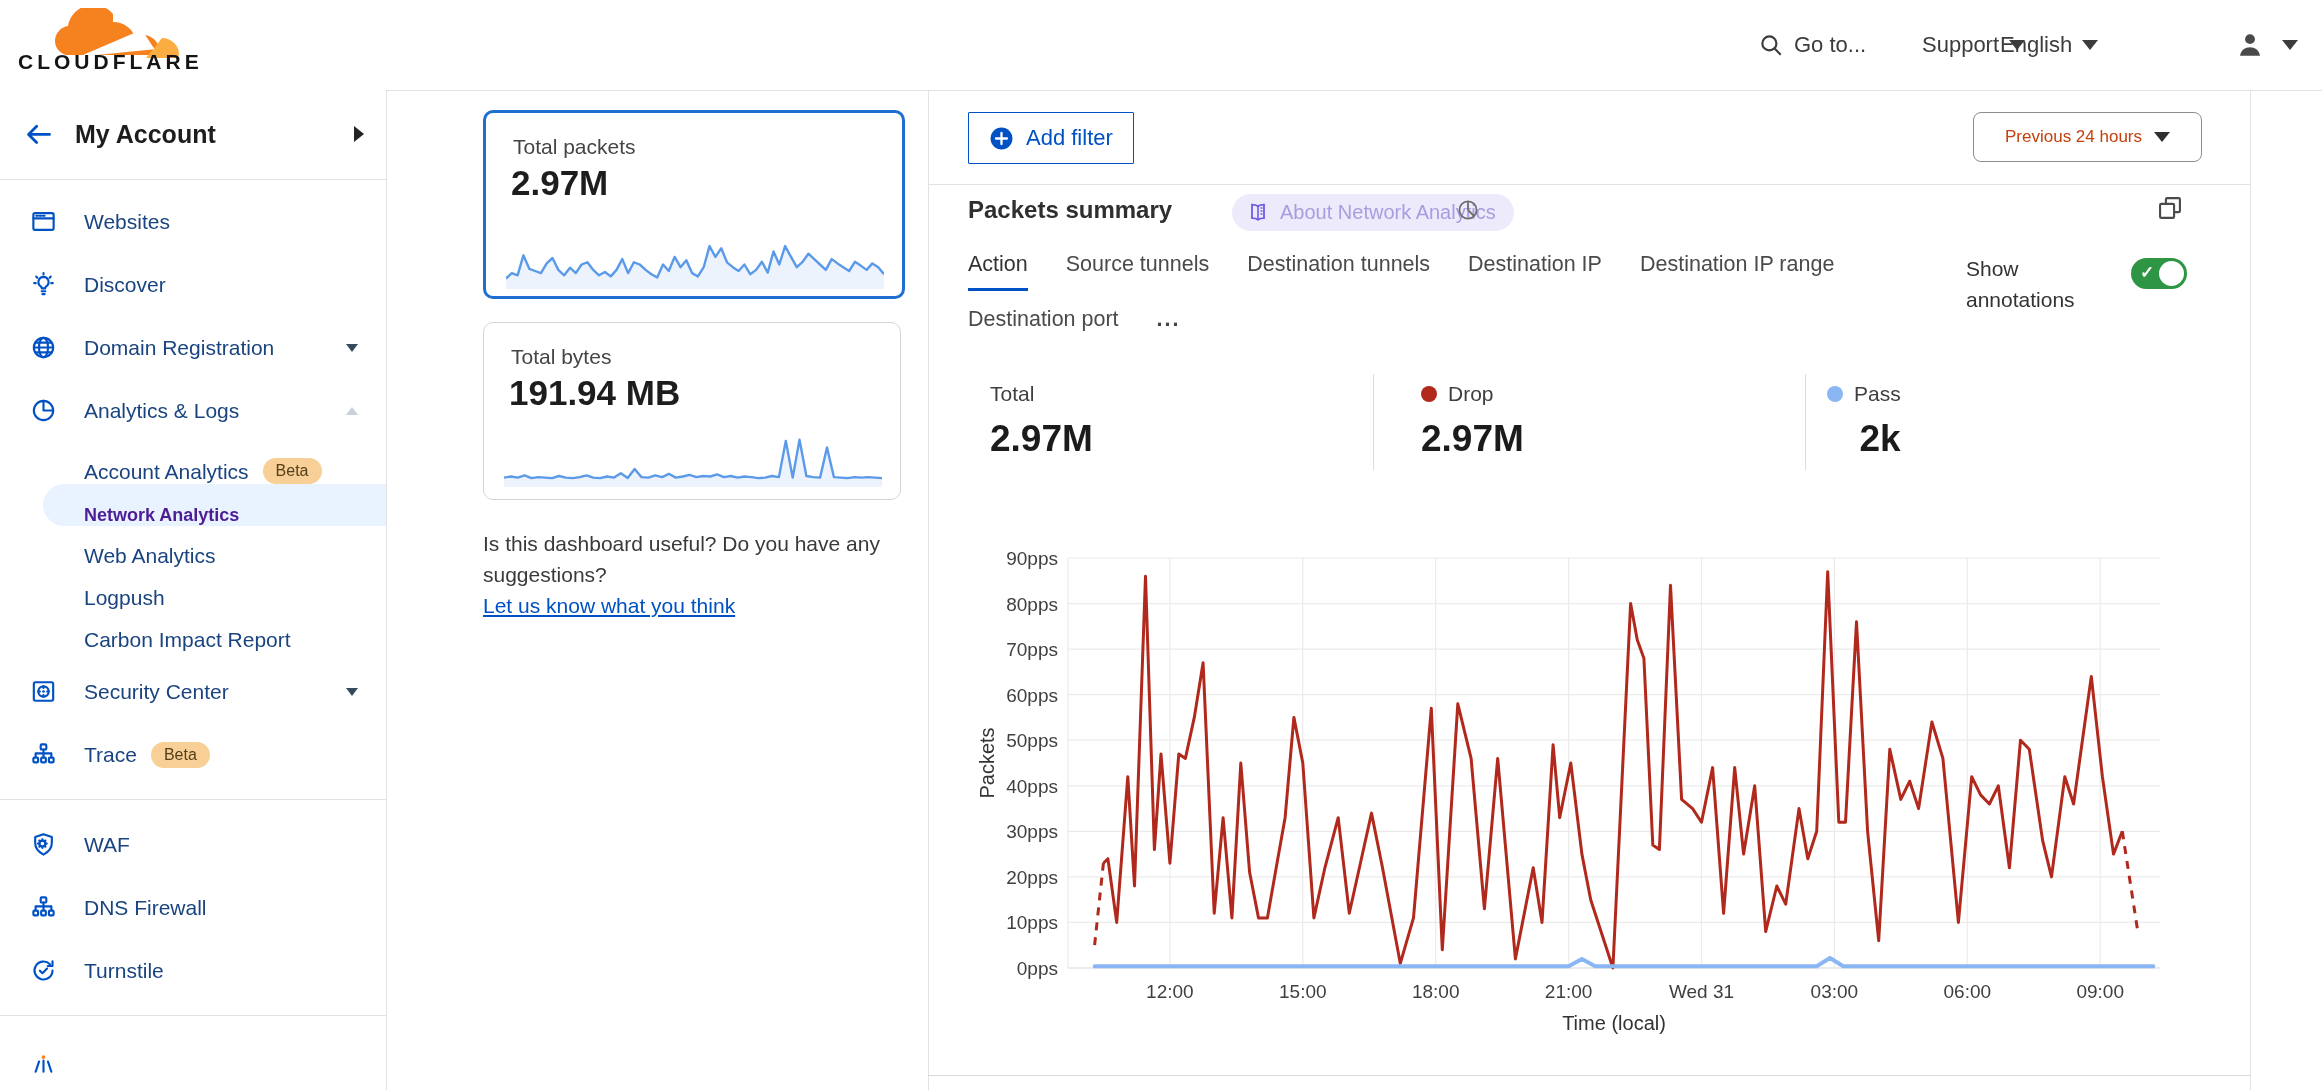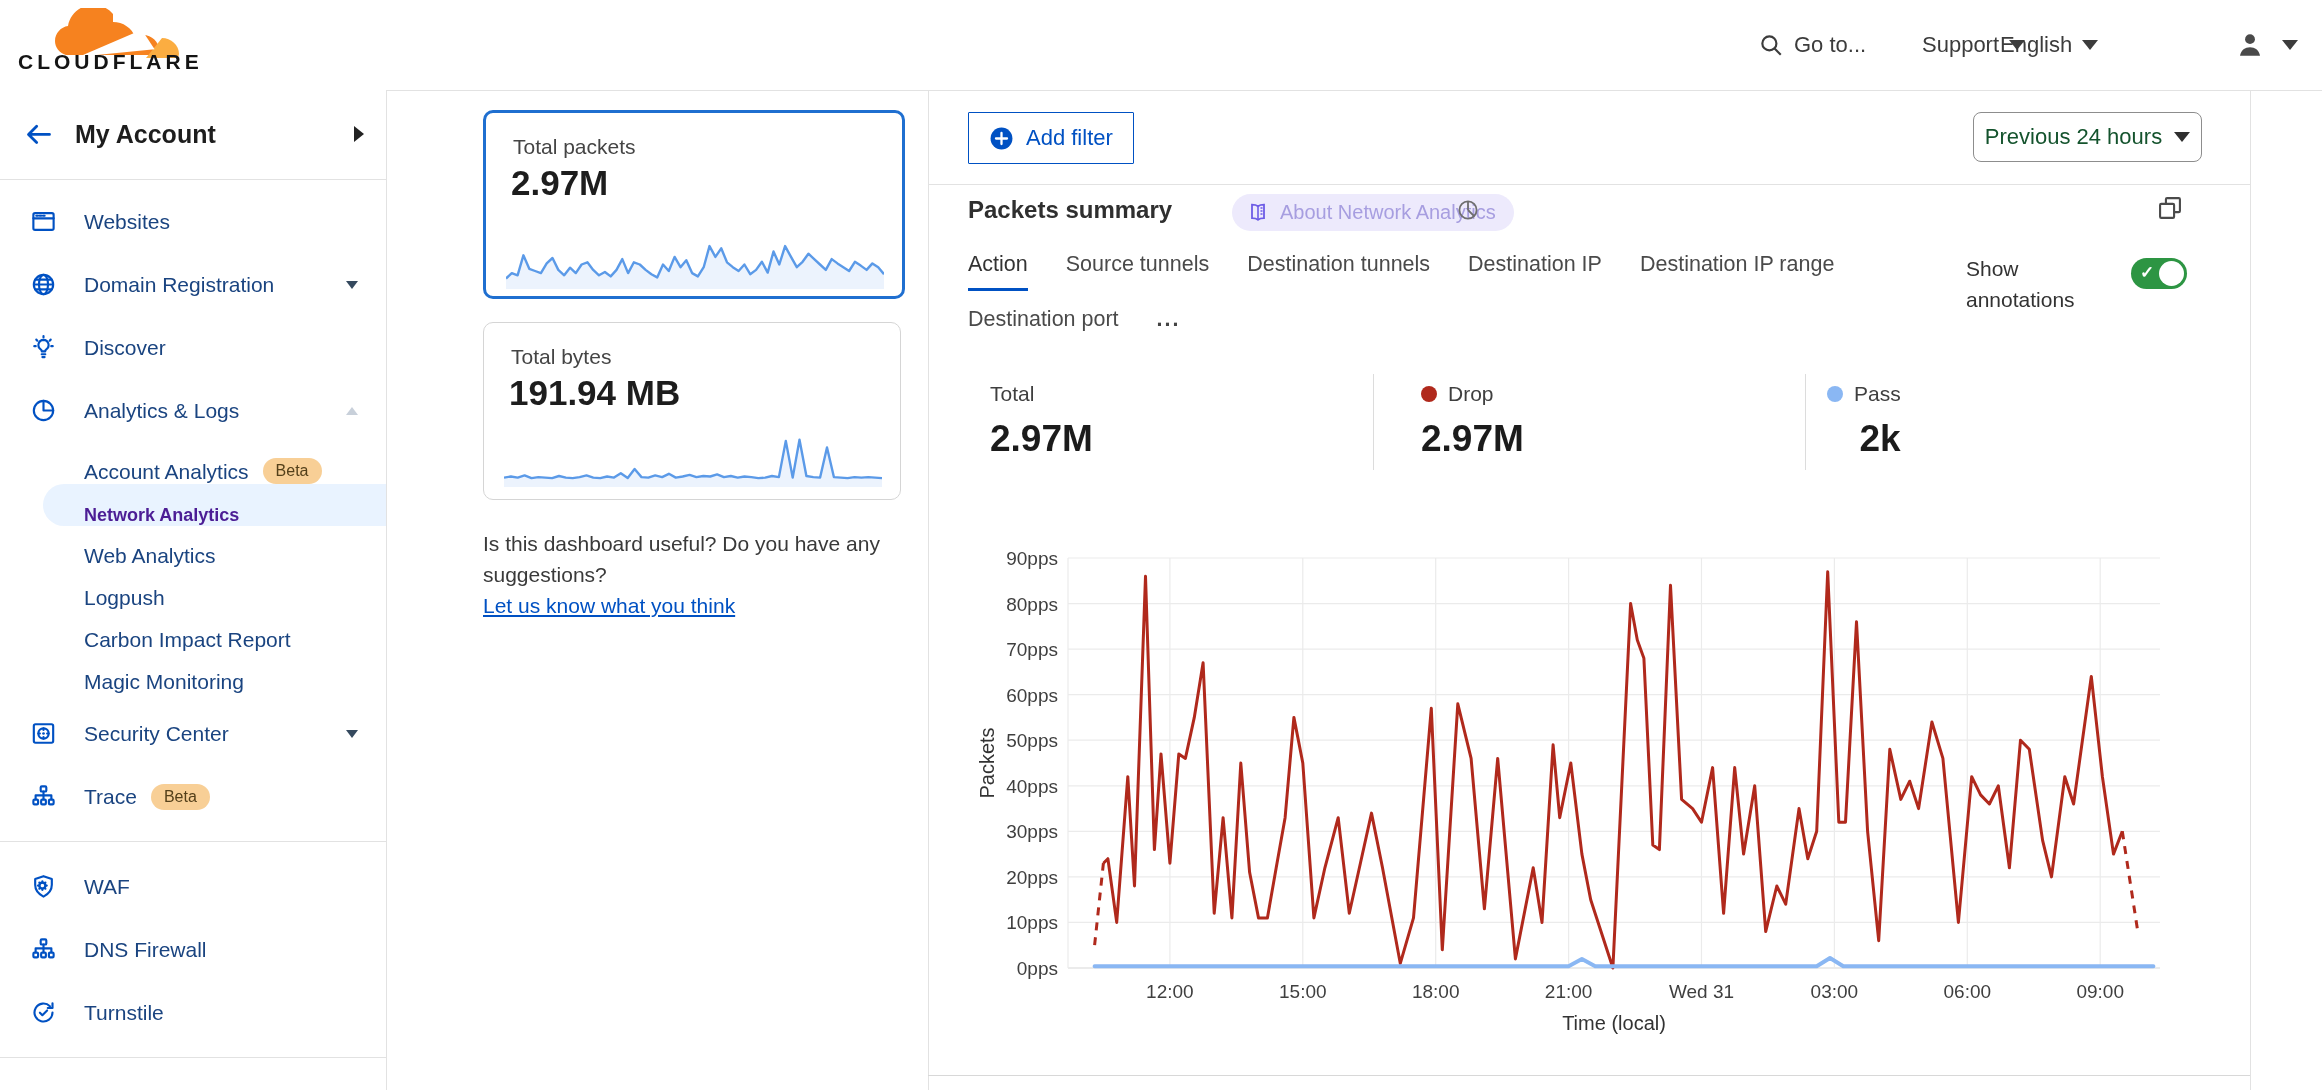--- a/index.html
+++ b/index.html
@@ -46,21 +46,21 @@
   #feedback{left:483px;top:528px;width:430px;font-size:21px;color:#3a3a3a;line-height:31px;}
   #feedback a{color:#0051c3;text-decoration:underline;cursor:pointer;}
   #mid-border{left:928px;top:90px;width:1px;height:1000px;background:#e2e2e2;}
   #right-border{left:2250px;top:90px;width:1px;height:1000px;background:#e2e2e2;}
   
   #add-filter{left:968px;top:112px;height:50px;border:1.5px solid #0051c3;border-radius:1px;
       display:flex;align-items:center;gap:12px;padding:0 20px;cursor:pointer;background:#fff;}
   #add-filter span{color:#0051c3;font-size:22px;}
   #time-range{left:1973px;top:112px;width:229px;height:50px;border:1.4px solid #8d8d8d;border-radius:8px;
       display:flex;align-items:center;justify-content:center;gap:12px;cursor:pointer;background:#fff;box-sizing:border-box;}
-  #time-range span{font-size:22px;color:#14532d;}
+  #time-range span{font-size:17px;color:#c2410c;}
   #toolbar-divider{left:928px;top:184px;width:1322px;height:1px;background:#e2e2e2;}
   #panel-bottom-divider{left:928px;top:1075px;width:1322px;height:1px;background:#d8d8d8;}
   
   #panel-title{left:968px;top:196px;font-size:24px;font-weight:bold;color:#2f2f2f;}
   #about-badge{left:1232px;top:194px;height:37px;background:#edeafc;border-radius:19px;
       display:flex;align-items:center;gap:10px;padding:0 18px 0 14px;cursor:pointer;}
   #about-badge span{font-size:20px;color:#a79ee0;}
   #mini-pie{left:1456px;top:198px;width:24px;height:24px;cursor:pointer;}
   #expand-icon{left:2156px;top:194px;width:28px;height:28px;cursor:pointer;}
   
@@ -130,37 +130,37 @@
       <div class="nav-row">
         <span class="nicon"><svg width="27" height="27" viewBox="0 0 24 24">
             <rect x="3" y="4.5" width="18" height="15" rx="1.5" fill="none" stroke="#0051c3" stroke-width="1.9" stroke-linecap="round" stroke-linejoin="round"></rect>
             <path d="M3 9.2h18" fill="none" stroke="#0051c3" stroke-width="1.9" stroke-linecap="round" stroke-linejoin="round"></path>
             <path d="M5.6 6.9h1.4M8.6 6.9h1.4M11.6 6.9h1.4" fill="none" stroke="#0051c3" stroke-width="1.9" stroke-linecap="round" stroke-linejoin="round"></path>
           </svg></span>
         <span class="nlabel">Websites</span>
       </div>
       <div class="nav-row">
         <span class="nicon"><svg width="27" height="27" viewBox="0 0 24 24">
+            <path d="M12 5.2a4.6 4.6 0 0 1 2.5 8.4c-.6.4-1 1-1 1.9h-3c0-.9-.4-1.5-1-1.9A4.6 4.6 0 0 1 12 5.2z" fill="none" stroke="#0051c3" stroke-width="1.9" stroke-linecap="round" stroke-linejoin="round"></path>
+            <path d="M10.4 18h3.2M11 20.5h2" fill="none" stroke="#0051c3" stroke-width="1.9" stroke-linecap="round" stroke-linejoin="round"></path>
+            <path d="M12 1.8V3M5.6 5l.9.9M18.4 5l-.9.9M3.8 10.8h1.3M18.9 10.8h1.3" fill="none" stroke="#0051c3" stroke-width="1.9" stroke-linecap="round" stroke-linejoin="round"></path>
+          </svg></span>
+        <span class="nlabel">Discover</span>
+      </div>
+      <div class="nav-row">
+        <span class="nicon"><svg width="27" height="27" viewBox="0 0 24 24">
             <circle cx="12" cy="12" r="8.6" fill="none" stroke="#0051c3" stroke-width="1.9" stroke-linecap="round" stroke-linejoin="round"></circle>
             <ellipse cx="12" cy="12" rx="4" ry="8.6" fill="none" stroke="#0051c3" stroke-width="1.9" stroke-linecap="round" stroke-linejoin="round"></ellipse>
             <path d="M3.6 12h16.8M4.7 7.7h14.6M4.7 16.3h14.6" fill="none" stroke="#0051c3" stroke-width="1.9" stroke-linecap="round" stroke-linejoin="round"></path>
           </svg></span>
         <span class="nlabel">Domain Registration</span>
         <i class="nav-caret caret-sm"></i>
       </div>
       <div class="nav-row">
         <span class="nicon"><svg width="27" height="27" viewBox="0 0 24 24">
-            <path d="M12 5.2a4.6 4.6 0 0 1 2.5 8.4c-.6.4-1 1-1 1.9h-3c0-.9-.4-1.5-1-1.9A4.6 4.6 0 0 1 12 5.2z" fill="none" stroke="#0051c3" stroke-width="1.9" stroke-linecap="round" stroke-linejoin="round"></path>
-            <path d="M10.4 18h3.2M11 20.5h2" fill="none" stroke="#0051c3" stroke-width="1.9" stroke-linecap="round" stroke-linejoin="round"></path>
-            <path d="M12 1.8V3M5.6 5l.9.9M18.4 5l-.9.9M3.8 10.8h1.3M18.9 10.8h1.3" fill="none" stroke="#0051c3" stroke-width="1.9" stroke-linecap="round" stroke-linejoin="round"></path>
-          </svg></span>
-        <span class="nlabel">Discover</span>
-      </div>
-      <div class="nav-row">
-        <span class="nicon"><svg width="27" height="27" viewBox="0 0 24 24">
             <circle cx="12" cy="12" r="8.6" fill="none" stroke="#0051c3" stroke-width="1.9" stroke-linecap="round" stroke-linejoin="round"></circle>
             <path d="M12 12V3.4M12 12h8.6" fill="none" stroke="#0051c3" stroke-width="1.9" stroke-linecap="round" stroke-linejoin="round"></path>
           </svg></span>
         <span class="nlabel">Analytics &amp; Logs</span>
         <i class="nav-caret caret-up"></i>
       </div>
       <div class="nav-sub">
         <span class="nlabel">Account Analytics</span>
         <span class="beta">Beta</span>
       </div>
@@ -168,23 +168,20 @@
         <span class="nlabel">Network Analytics</span>
       </div>
       <div class="nav-sub">
         <span class="nlabel">Web Analytics</span>
       </div>
       <div class="nav-sub">
         <span class="nlabel">Logpush</span>
       </div>
       <div class="nav-sub">
         <span class="nlabel">Carbon Impact Report</span>
-      </div>
-      <div class="nav-sub">
-        <span class="nlabel">Magic Monitoring</span>
       </div>
       <div class="nav-row" style="margin-top: 8px;">
         <span class="nicon"><svg width="27" height="27" viewBox="0 0 24 24">
             <rect x="3.4" y="3.8" width="17.2" height="16.4" rx="1.5" fill="none" stroke="#0051c3" stroke-width="1.9" stroke-linecap="round" stroke-linejoin="round"></rect>
             <circle cx="12" cy="12" r="4.6" fill="none" stroke="#0051c3" stroke-width="1.9" stroke-linecap="round" stroke-linejoin="round"></circle>
             <circle cx="12" cy="12" r="1.2" fill="#0051c3"></circle>
             <path d="M12 7.4v1.4M12 15.2v1.4M7.4 12h1.4M15.2 12h1.4" fill="none" stroke="#0051c3" stroke-width="1.9" stroke-linecap="round" stroke-linejoin="round"></path>
           </svg></span>
         <span class="nlabel">Security Center</span>
         <i class="nav-caret caret-sm"></i>

